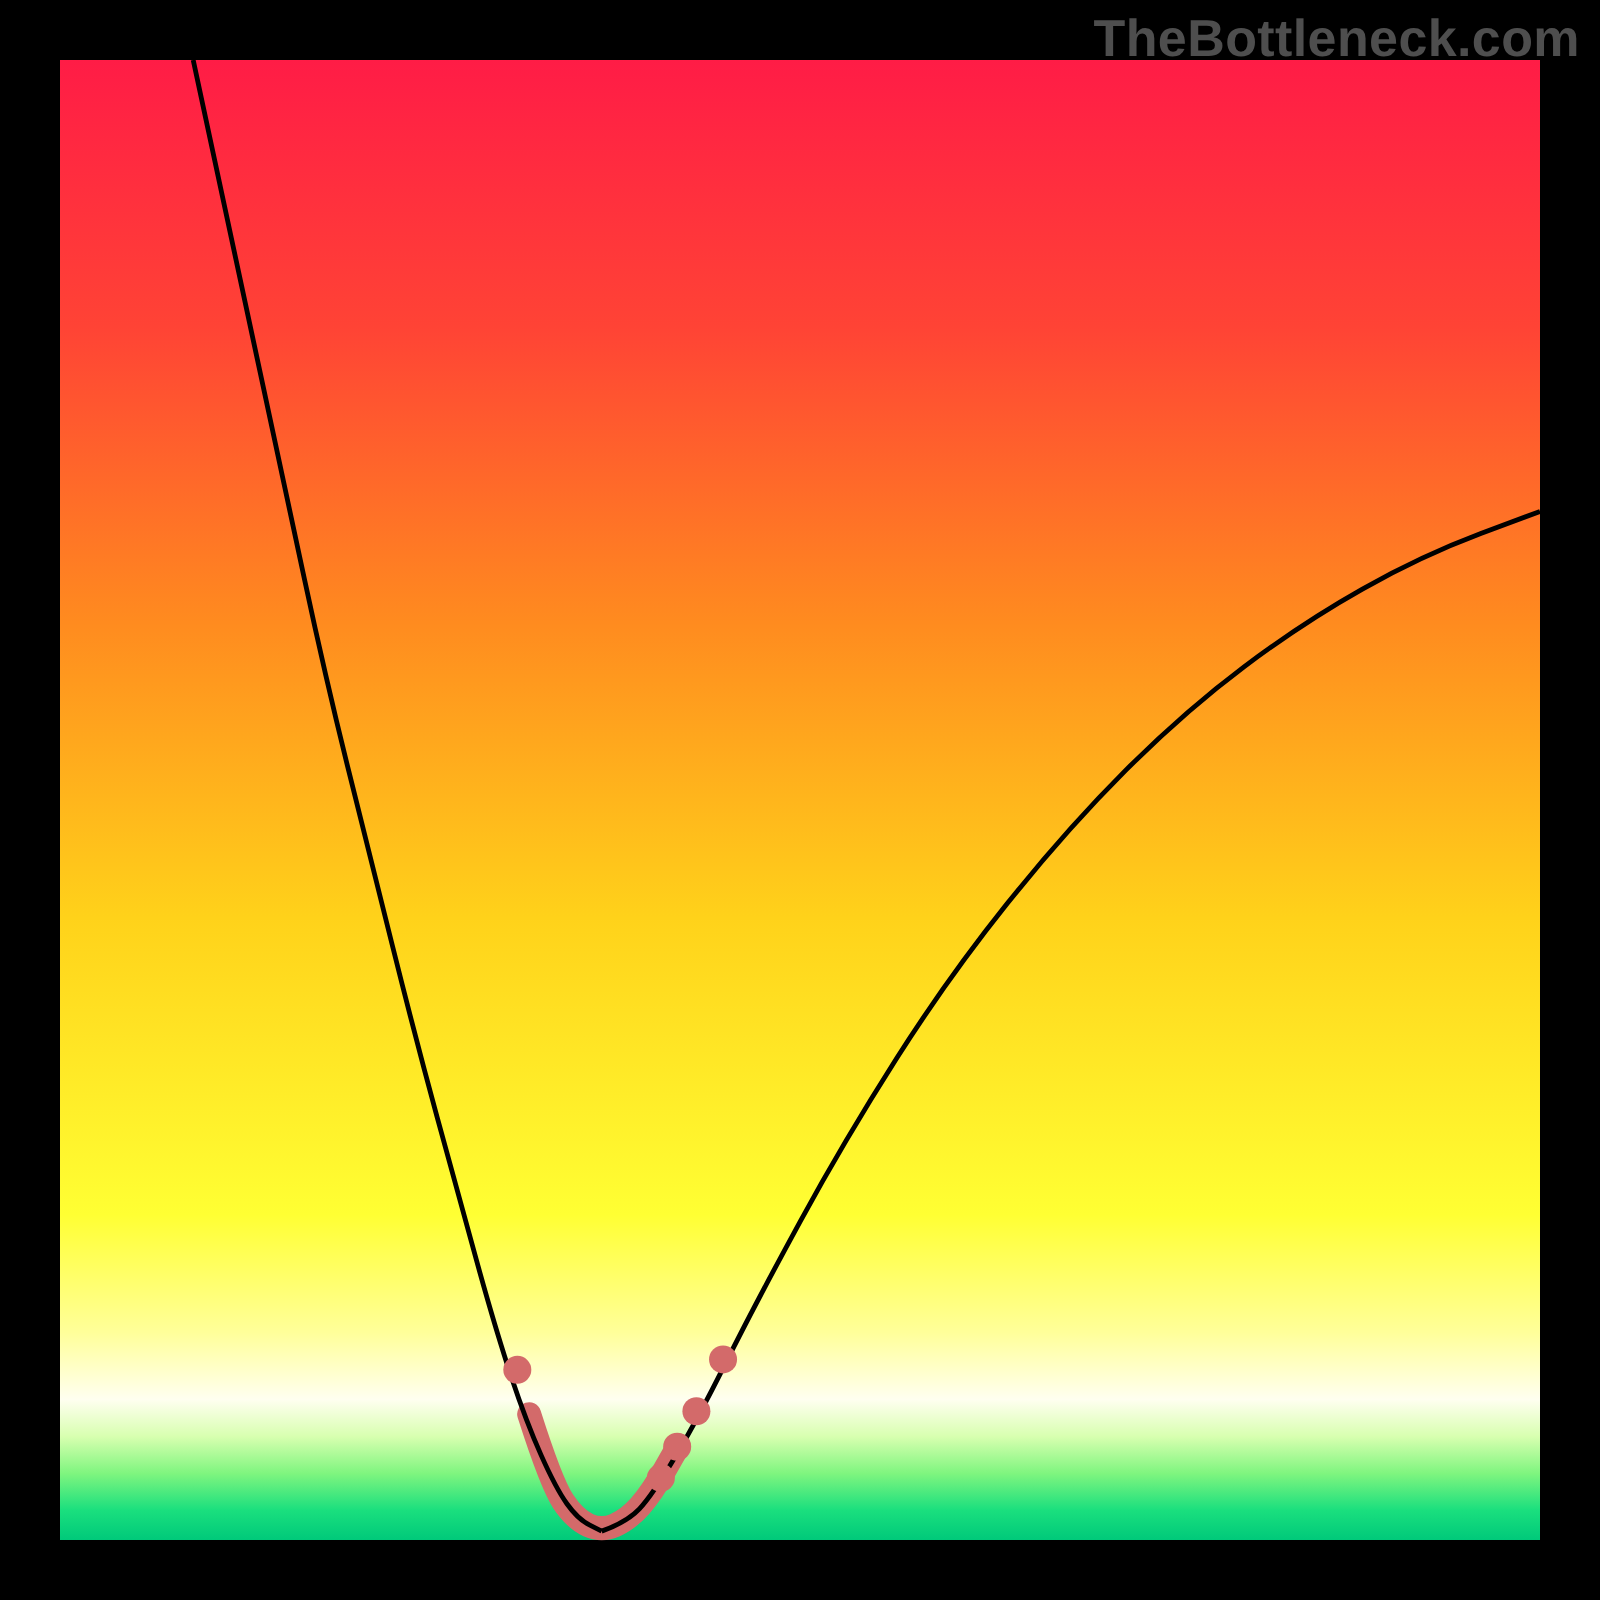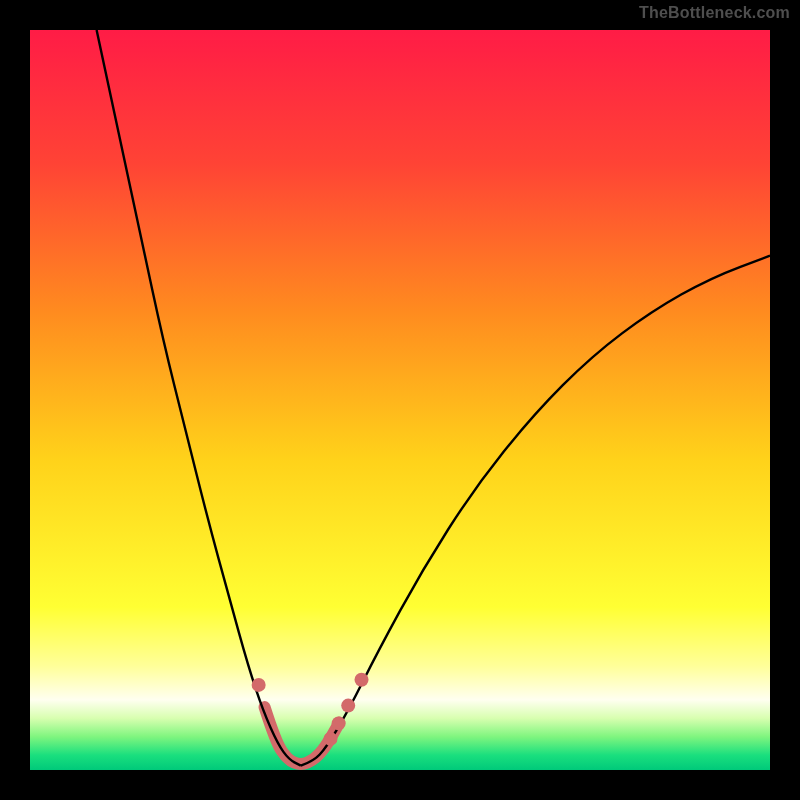--- a/index.html
+++ b/index.html
@@ -15,21 +15,21 @@
     position: relative;
     width: 800px;
     height: 800px;
     background: #000;
   }
   .watermark {
     position: absolute;
     top: 4px;
     right: 10px;
     color: #4e4e4e;
-    font-size: 16px;
+    font-size: 26px;
     font-weight: 600;
     letter-spacing: 0.2px;
     z-index: 10;
   }
   svg {
     position: absolute;
     top: 0;
     left: 0;
   }
 </style>

